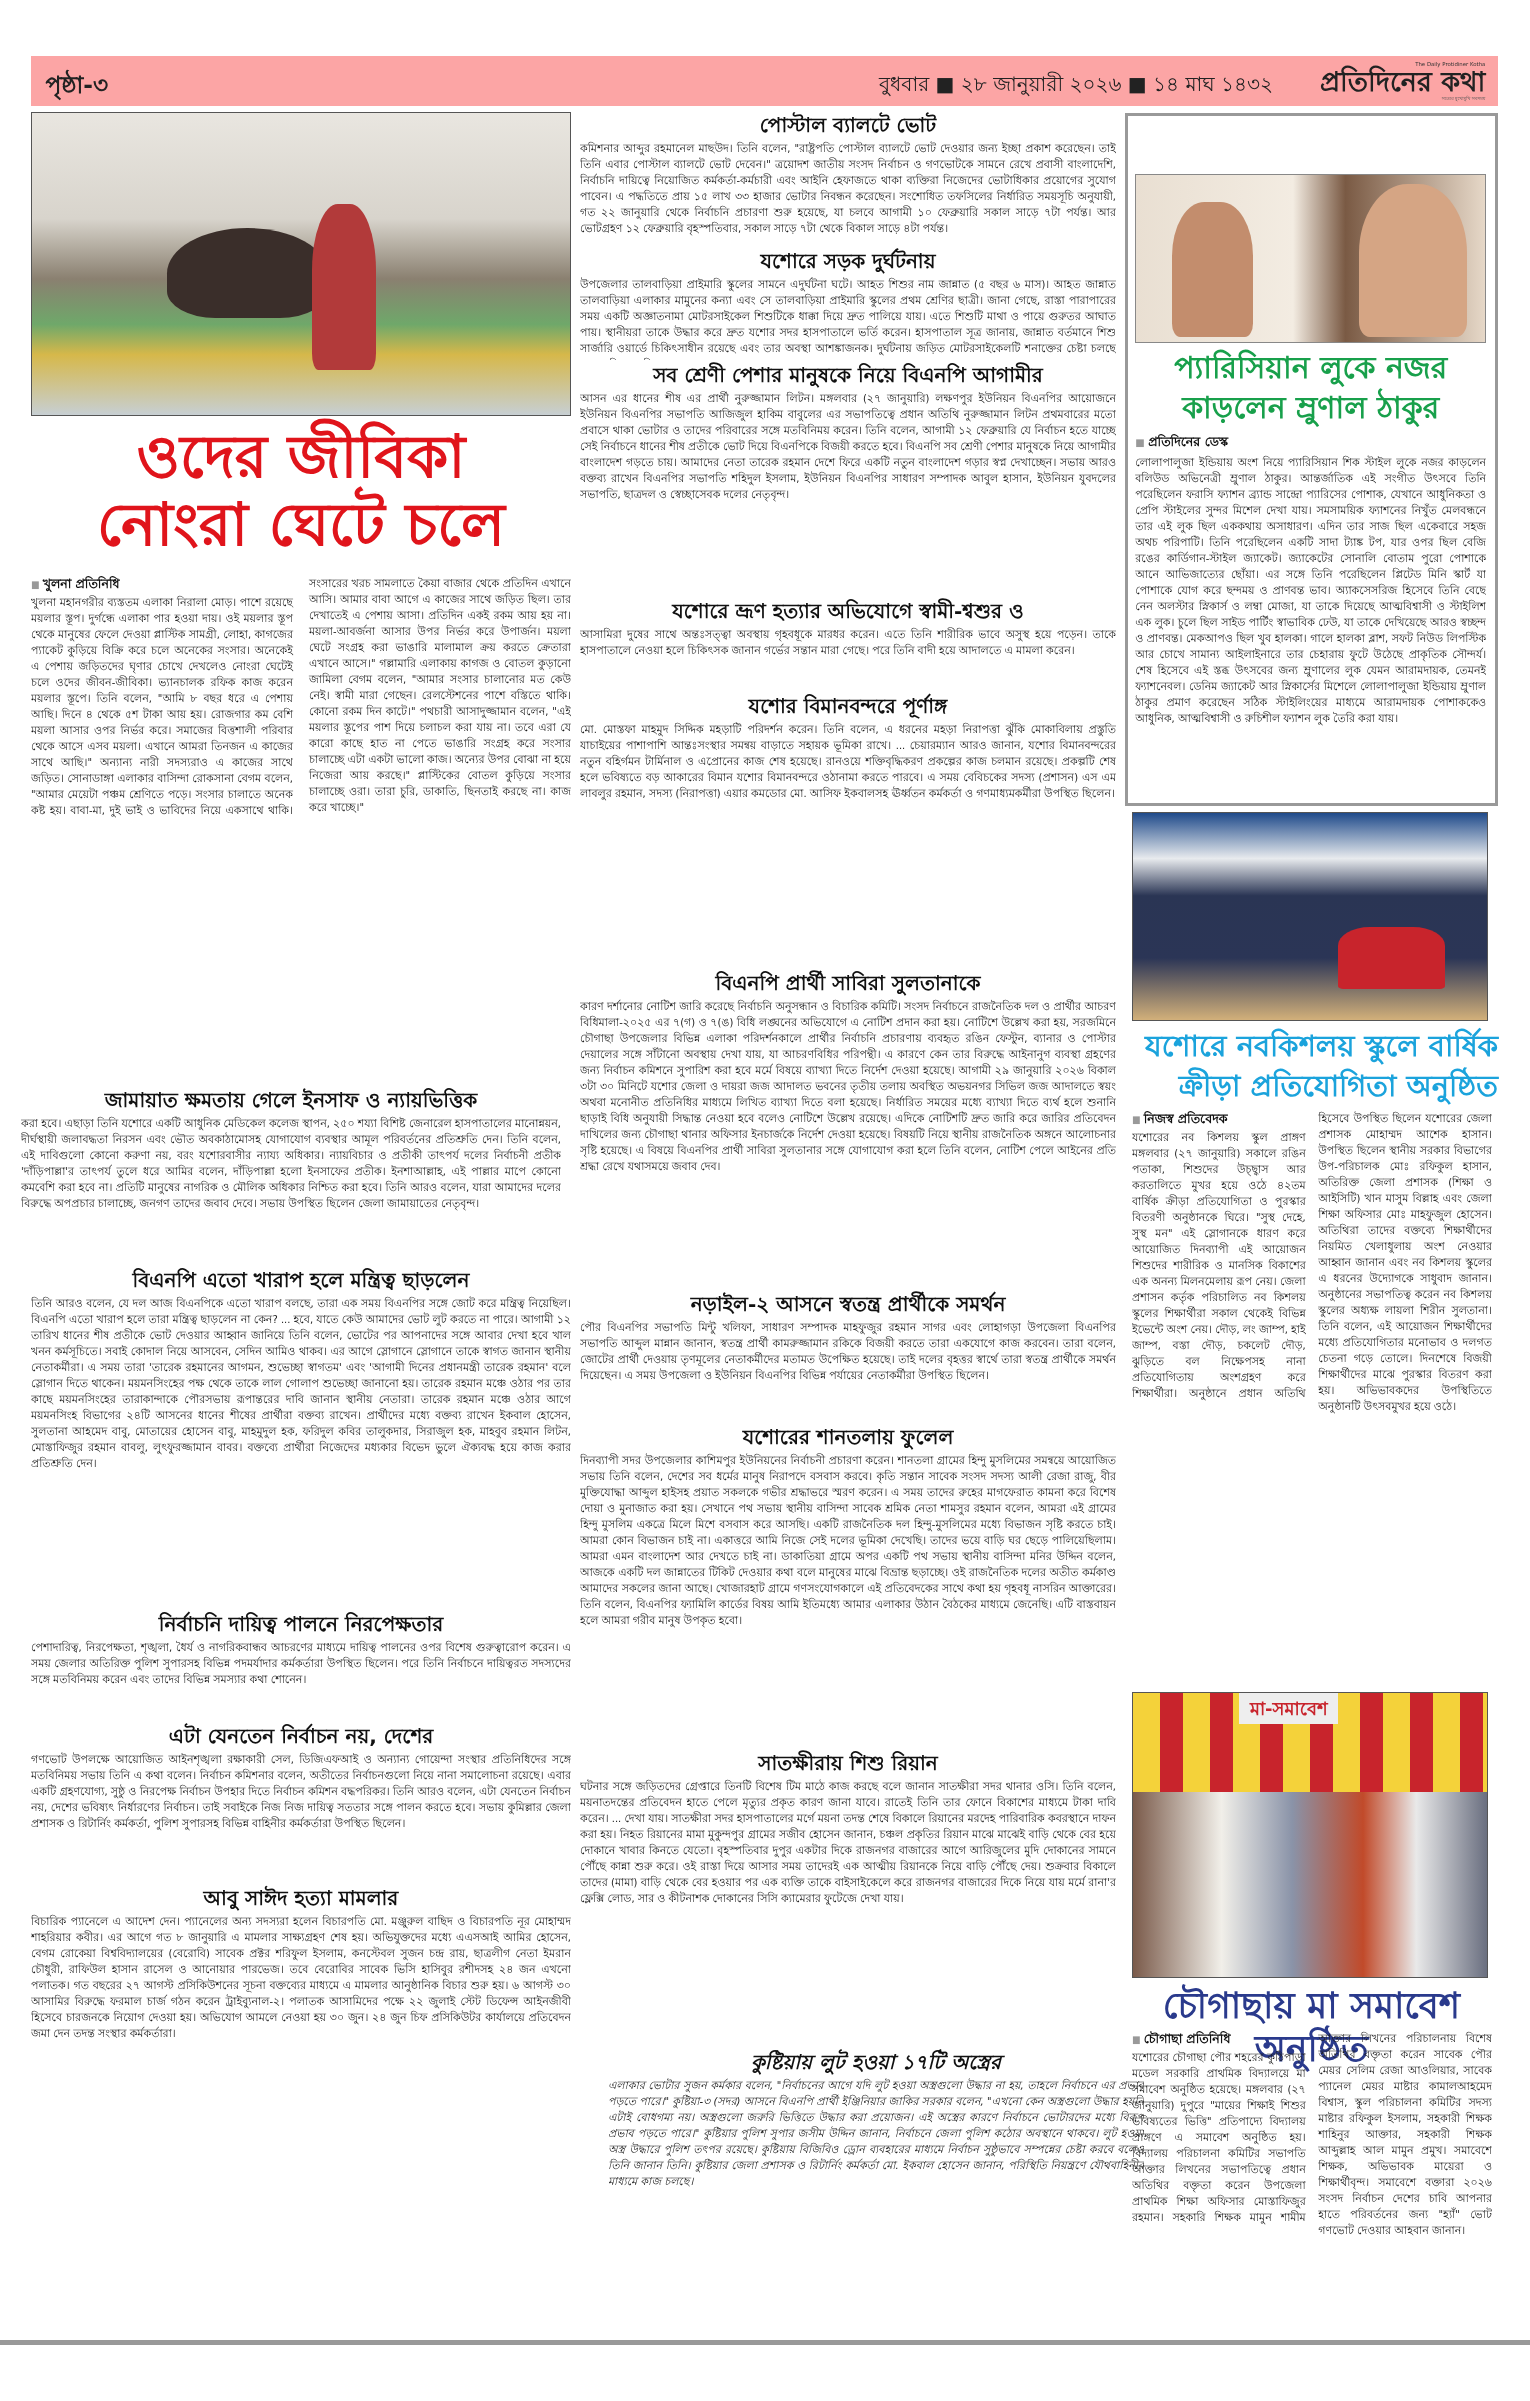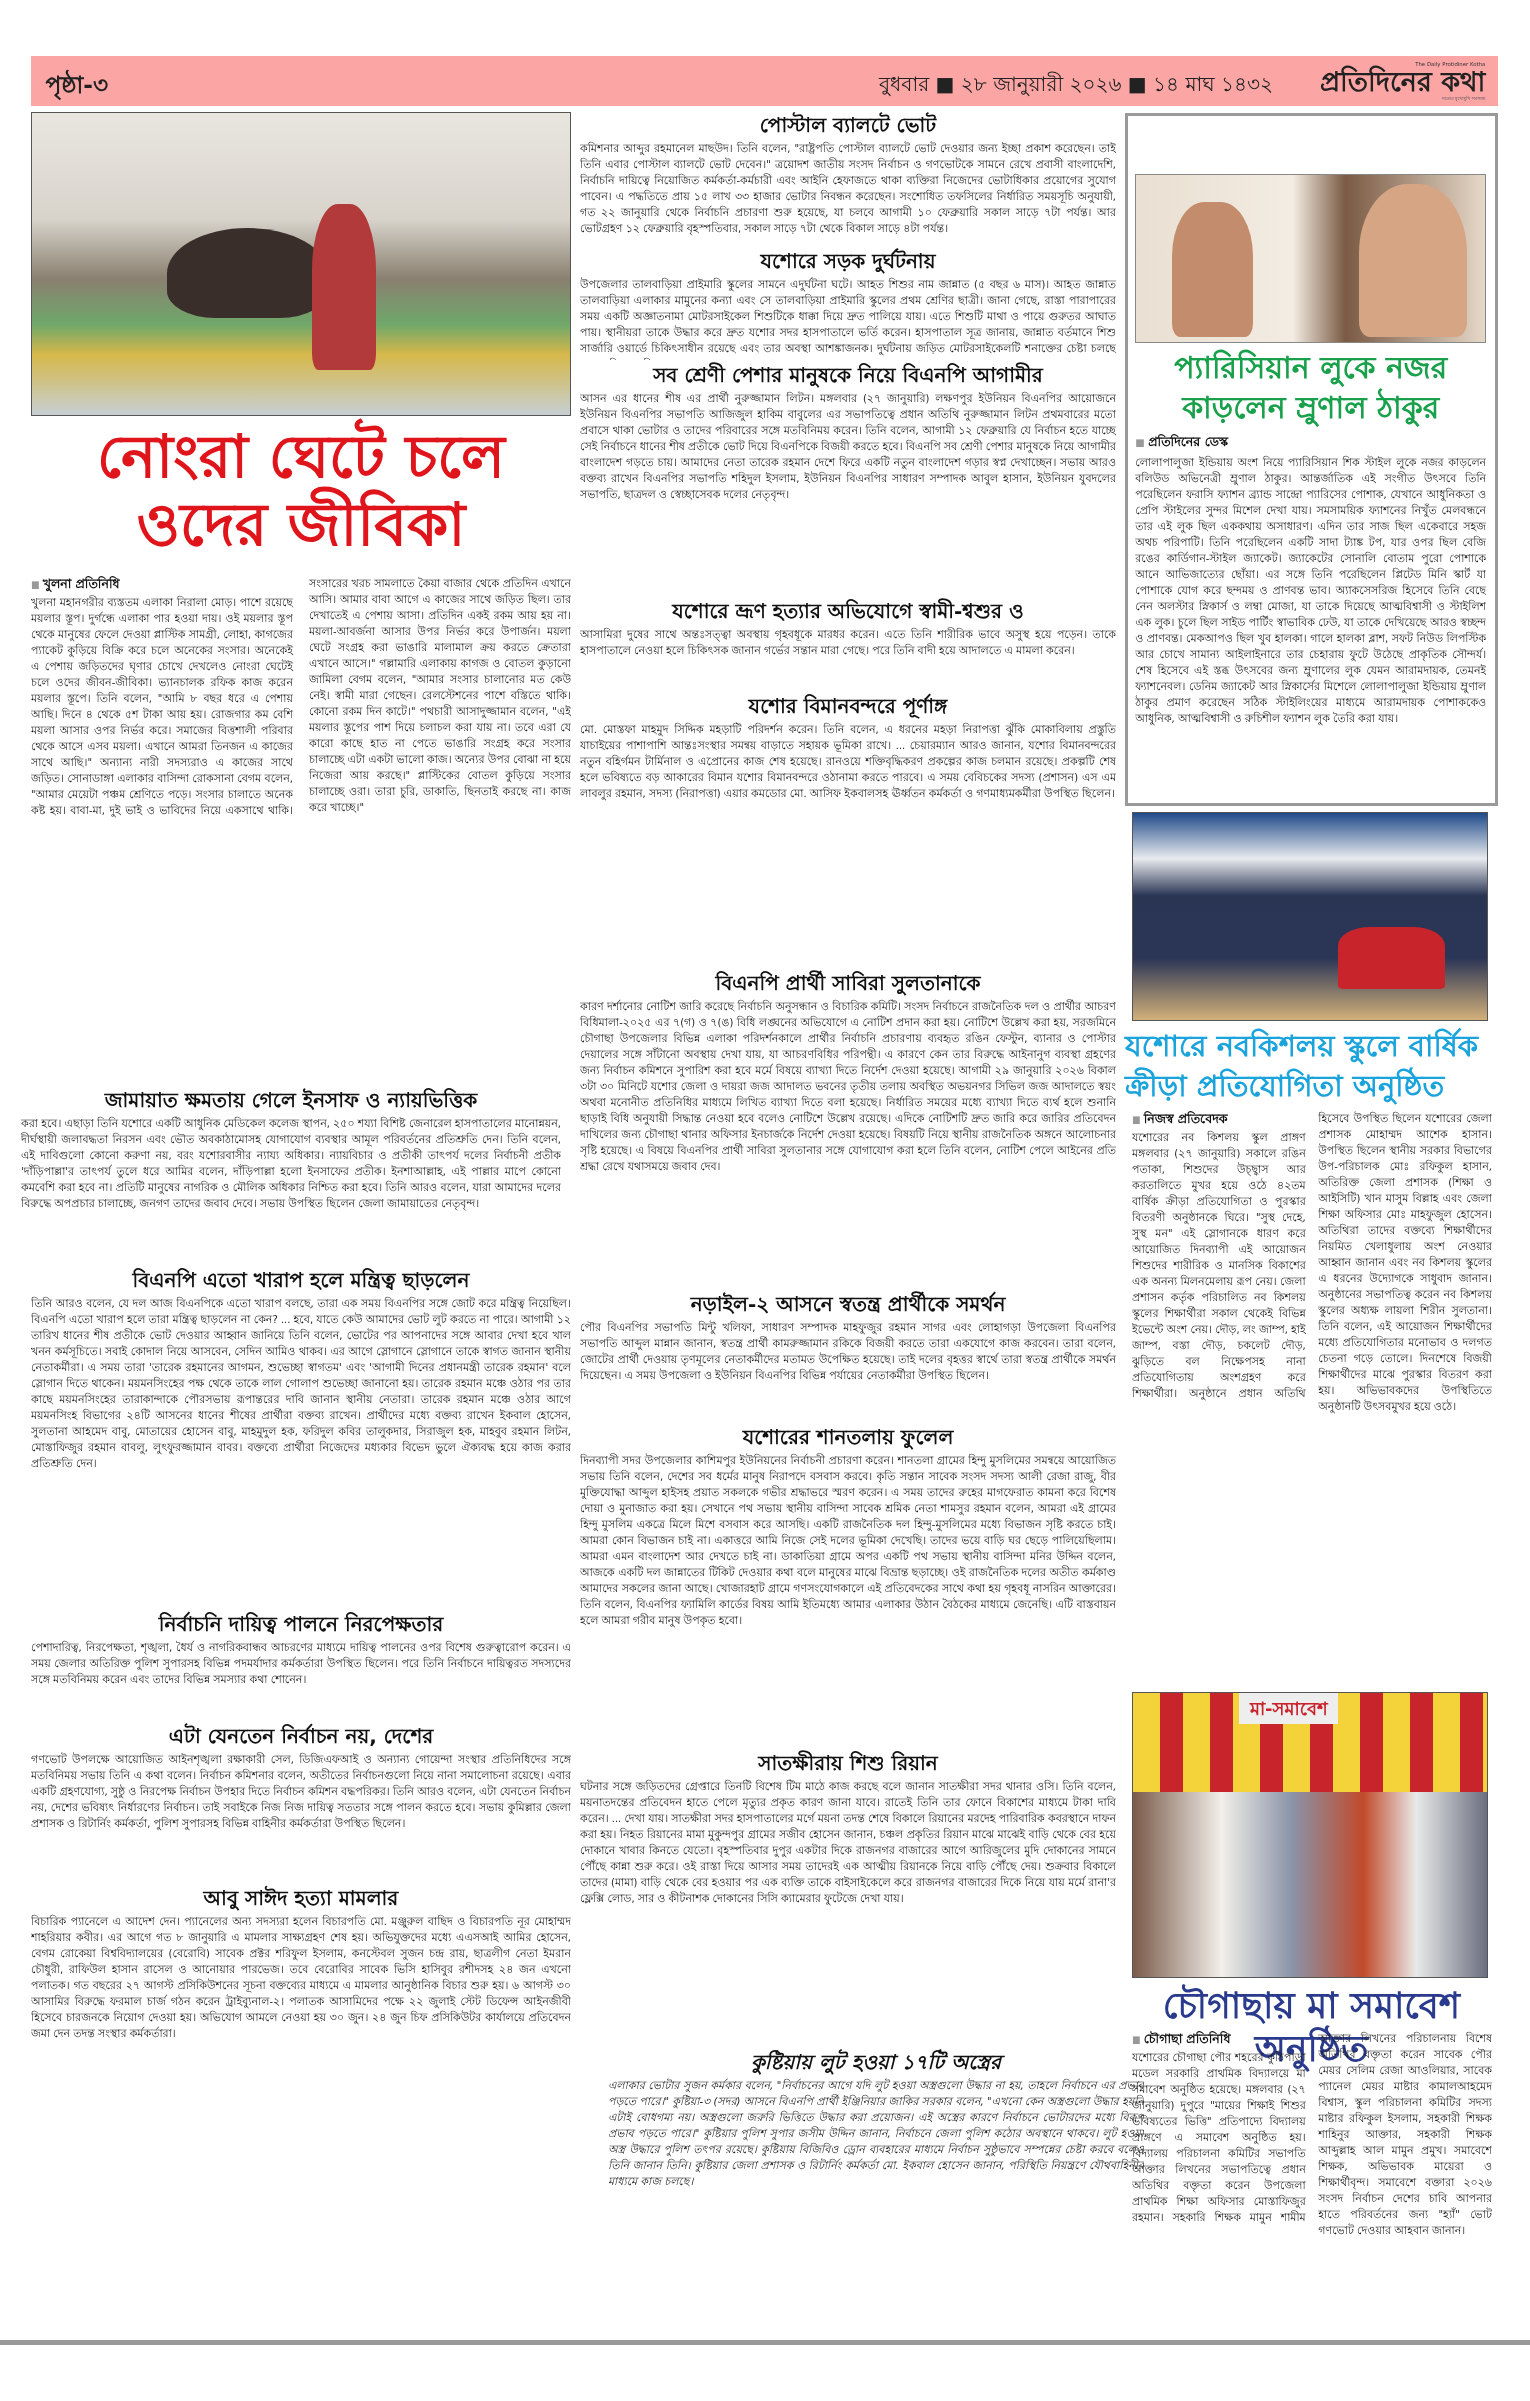--- a/index.html
+++ b/index.html
@@ -30,21 +30,21 @@
 
   .enter-box { position: absolute; left: 1125px; top: 113px; width: 373px; height: 693px; border: 3.6px solid #999; background: #fff; }
   .enter-banner { position: absolute; left: 7.2px; top: 7.2px; width: 351px; height: 47px; background: linear-gradient(90deg,#ffffff 0%,#ffffff 30%,#9a9a9a 100%); }
   .enter-label { position: absolute; left: 5.4px; top: 3.6px; font-size: 25px; font-weight: bold; color: #111; font-style: italic; }
   .enter-whitebox { position: absolute; right: 12.6px; top: 12.6px; width: 36px; height: 23.4px; background: #fff; }
   .enter-photo { position: absolute; left: 7.2px; top: 58px; width: 351px; height: 169px; background: linear-gradient(90deg,#e9dfd2 0%,#f3ece2 45%,#7a5a44 60%,#e6d8c8 100%); border: 0.9px solid #888; }
   .enter-photo::before { content:""; position:absolute; left:36px; top:27px; width:81px; height:135px; background:#c38d6d; border-radius: 40% 40% 10% 10%; }
   .enter-photo::after { content:""; position:absolute; right:18px; top:9px; width:108px; height:153px; background:#d5a584; border-radius: 45% 45% 10% 10%; }
   .green-head { position: absolute; left: 7.2px; top: 232px; width: 351px; text-align: center; color: #18a04b; font-size: 30px; font-weight: bold; line-height: 40px; }
 
-  .cyan-head { position: absolute; color: #1ba3dc; font-weight: bold; text-align: left; font-size: 29px; line-height: 40px; }
+  .cyan-head { position: absolute; color: #1ba3dc; font-weight: bold; text-align: right; font-size: 29px; line-height: 40px; }
   .navy-head { position: absolute; color: #2a3a8c; font-weight: bold; text-align: center; font-size: 36px; line-height: 43px; }
   .photo-school { background: linear-gradient(180deg,#1f4a8a 0%,#e8ebee 22%,#2a3554 40%,#2b3556 70%,#d2b07a 100%); }
   .photo-school::after { content:""; position:absolute; right:12%; top:55%; width:30%; height:30%; background:#c8242c; border-radius: 30% 30% 5% 5%; }
   .photo-meeting { background: repeating-linear-gradient(90deg,#f4d23a 0px,#f4d23a 27px,#c8242c 27px,#c8242c 50px); }
   .photo-meeting::before { content:""; position:absolute; left:0; top:35%; width:100%; height:65%; background: linear-gradient(90deg,#7a5a4a 0%,#f1efe9 25%,#8a93a8 45%,#c14a2a 65%,#e9e9e9 80%,#6a6f80 100%); }
   .photo-meeting::after { content:"মা-সমাবেশ"; position:absolute; left:30%; top:0; width:28%; height:31px; background:#eee; color:#c8242c; font-size:18px; font-weight:bold; text-align:center; line-height:31px; }
   .footer-bar { position: absolute; left: 0; top: 2340px; width: 1530px; height: 5.4px; background: #999; }
 </style>
 </head>
 <body>
@@ -56,22 +56,22 @@
     <div class="dateline">বুধবার ■ ২৮ জানুয়ারী ২০২৬ ■ ১৪ মাঘ ১৪৩২</div>
     <div class="logo">
       <span class="logo-en">The Daily Protidiner Kotha</span>
       <span class="logo-bn">প্রতিদিনের কথা</span>
       <span class="logo-tag">সত্যের মুখোমুখি সবসময়</span>
     </div>
   </div>
 
   <div class="photo photo-garbage" style="left:31px; top:112px; width:540px; height:304px;"></div>
   <div class="big-head" style="left:31px; top:423px; width:540px; font-size:59px;">
+    <div>ওদের জীবিকা</div>
     <div>নোংরা ঘেটে চলে</div>
-    <div>ওদের জীবিকা</div>
   </div>
   <div class="col" style="left:31px; top:576px; width:540px; height:342px;">
     <div class="body-text two-col">
       <div class="byline">খুলনা প্রতিনিধি</div>
       <span>খুলনা মহানগরীর ব্যস্ততম এলাকা নিরালা মোড়। পাশে রয়েছে ময়লার স্তূপ। দুর্গন্ধে এলাকা পার হওয়া দায়। ওই ময়লার স্তূপ থেকে মানুষের ফেলে দেওয়া প্লাস্টিক সামগ্রী, লোহা, কাগজের প্যাকেট কুড়িয়ে বিক্রি করে চলে অনেকের সংসার। অনেকেই এ পেশায় জড়িতদের ঘৃণার চোখে দেখলেও নোংরা ঘেটেই চলে ওদের জীবন-জীবিকা। ভ্যানচালক রফিক কাজ করেন ময়লার স্তূপে। তিনি বলেন, "আমি ৮ বছর ধরে এ পেশায় আছি। দিনে ৪ থেকে ৫শ টাকা আয় হয়। রোজগার কম বেশি ময়লা আসার ওপর নির্ভর করে। সমাজের বিত্তশালী পরিবার থেকে আসে এসব ময়লা। এখানে আমরা তিনজন এ কাজের সাথে আছি।" অন্যান্য নারী সদস্যরাও এ কাজের সাথে জড়িত। সোনাডাঙ্গা এলাকার বাসিন্দা রোকসানা বেগম বলেন, "আমার মেয়েটা পঞ্চম শ্রেণিতে পড়ে। সংসার চালাতে অনেক কষ্ট হয়। বাবা-মা, দুই ভাই ও ভাবিদের নিয়ে একসাথে থাকি। সংসারের খরচ সামলাতে কৈয়া বাজার থেকে প্রতিদিন এখানে আসি। আমার বাবা আগে এ কাজের সাথে জড়িত ছিল। তার দেখাতেই এ পেশায় আসা। প্রতিদিন একই রকম আয় হয় না। ময়লা-আবর্জনা আসার উপর নির্ভর করে উপার্জন। ময়লা ঘেটে সংগ্রহ করা ভাঙারি মালামাল ক্রয় করতে ক্রেতারা এখানে আসে।" গল্লামারি এলাকায় কাগজ ও বোতল কুড়ানো জামিলা বেগম বলেন, "আমার সংসার চালানোর মত কেউ নেই। স্বামী মারা গেছেন। রেলস্টেশনের পাশে বস্তিতে থাকি। কোনো রকম দিন কাটে।" পথচারী আসাদুজ্জামান বলেন, "এই ময়লার স্তূপের পাশ দিয়ে চলাচল করা যায় না। তবে এরা যে কারো কাছে হাত না পেতে ভাঙারি সংগ্রহ করে সংসার চালাচ্ছে এটা একটা ভালো কাজ। অন্যের উপর বোঝা না হয়ে নিজেরা আয় করছে।" প্লাস্টিকের বোতল কুড়িয়ে সংসার চালাচ্ছে ওরা। তারা চুরি, ডাকাতি, ছিনতাই করছে না। কাজ করে খাচ্ছে।"</span>
     </div>
   </div>
 
   <div class="story" style="left:21px; top:1087px; width:540px; height:176px; overflow:hidden;">
     <div class="story-head">জামায়াত ক্ষমতায় গেলে  ইনসাফ ও ন্যায়ভিত্তিক</div>

